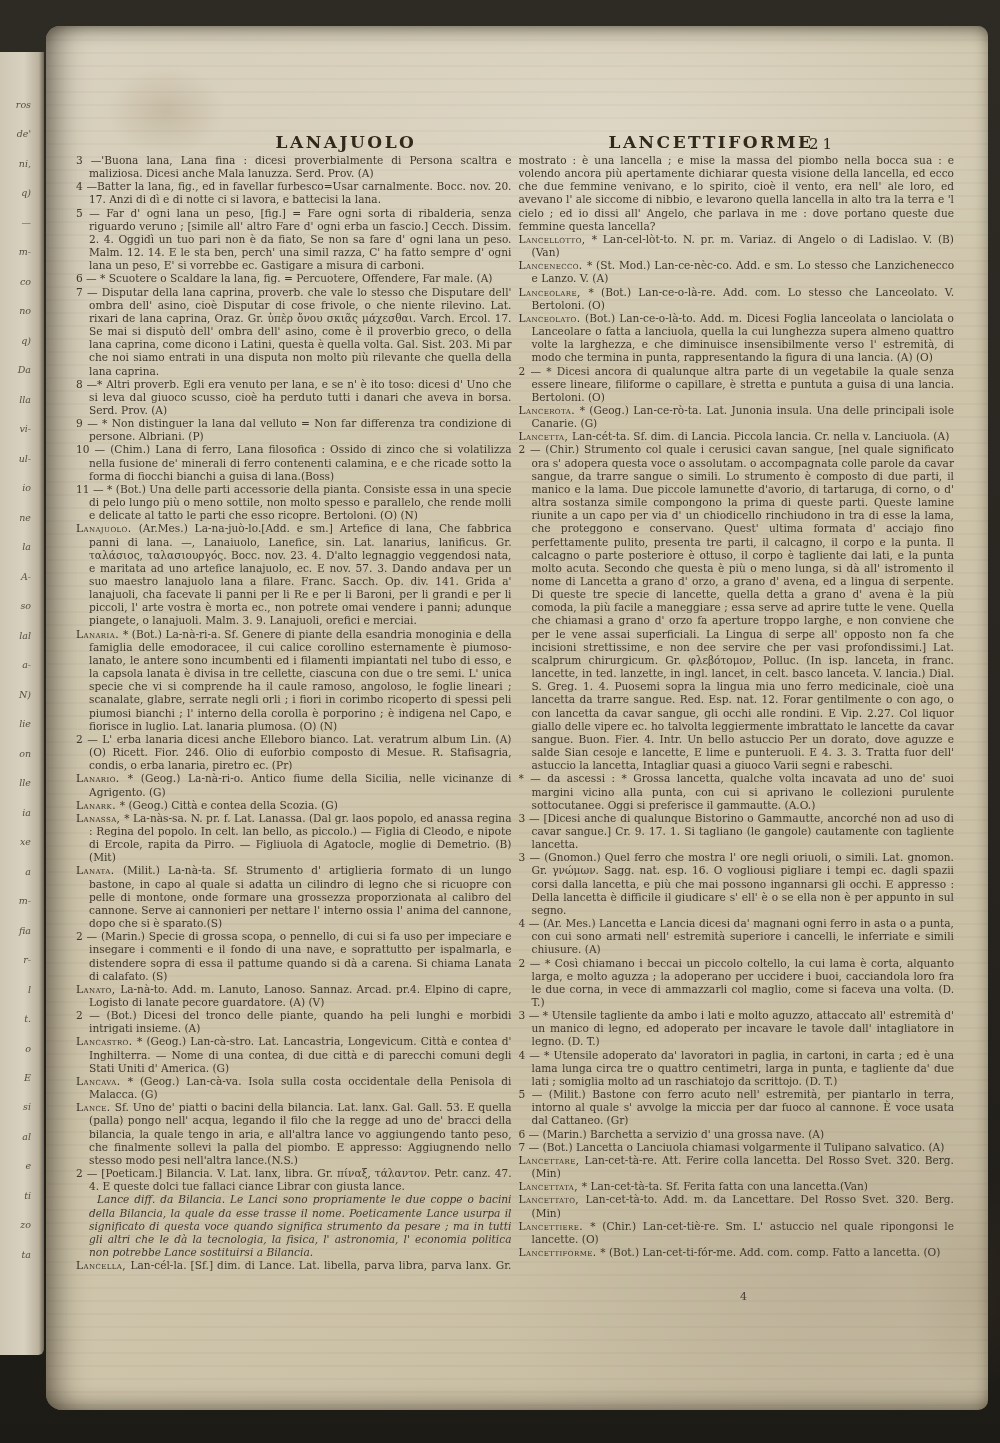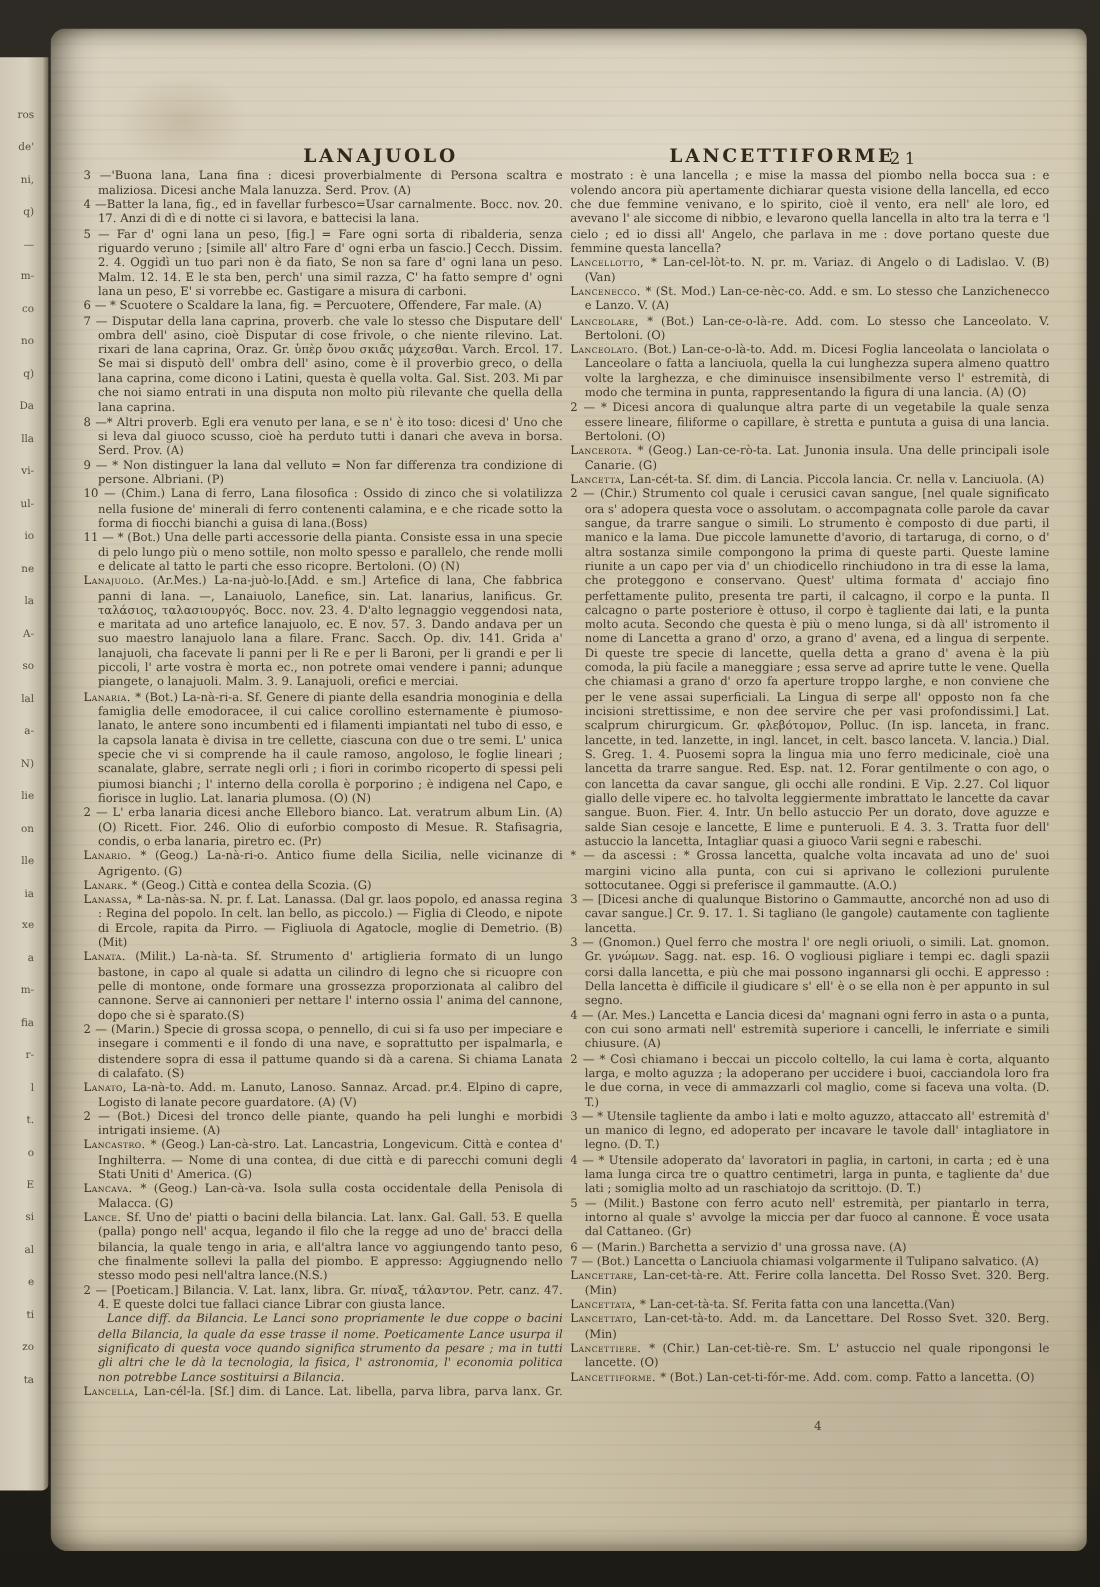--- a/index.html
+++ b/index.html
@@ -10,21 +10,21 @@
   }
   .prev-page-edge{
     position:absolute;left:0;top:52px;width:44px;bottom:88px;
     background:linear-gradient(90deg,#cfc7b4 0%,#d8d1c0 55%,#b9b09c 88%,#6b6354 100%);
     border-radius:0 0 6px 0;
   }
   .edge-fragments{
     position:absolute;left:0;top:100px;width:34px;height:1160px;
     display:flex;flex-direction:column;justify-content:space-between;
     align-items:flex-end;padding-right:3px;box-sizing:border-box;
-    font-size:9.5px;color:#564e40;overflow:hidden;
+    font-style:italic;font-size:9.5px;color:#564e40;overflow:hidden;
   }
   .edge-fragments span{display:block;line-height:10px;}
   .page{
     position:absolute;left:46px;top:26px;width:942px;height:1384px;
     background:
       radial-gradient(ellipse 700px 300px at 60% 8%, #ded7c6 0%, rgba(222,215,198,0) 70%),
       radial-gradient(ellipse 500px 400px at 85% 90%, #bdb299 0%, rgba(189,178,153,0) 70%),
       linear-gradient(135deg,#d9d2c0 0%,#d0c7ae 35%,#ccc2a8 70%,#c4ba9f 100%);
     border-radius:14px 10px 10px 16px;
     box-shadow:inset 26px 0 30px -16px rgba(40,32,20,.55),

